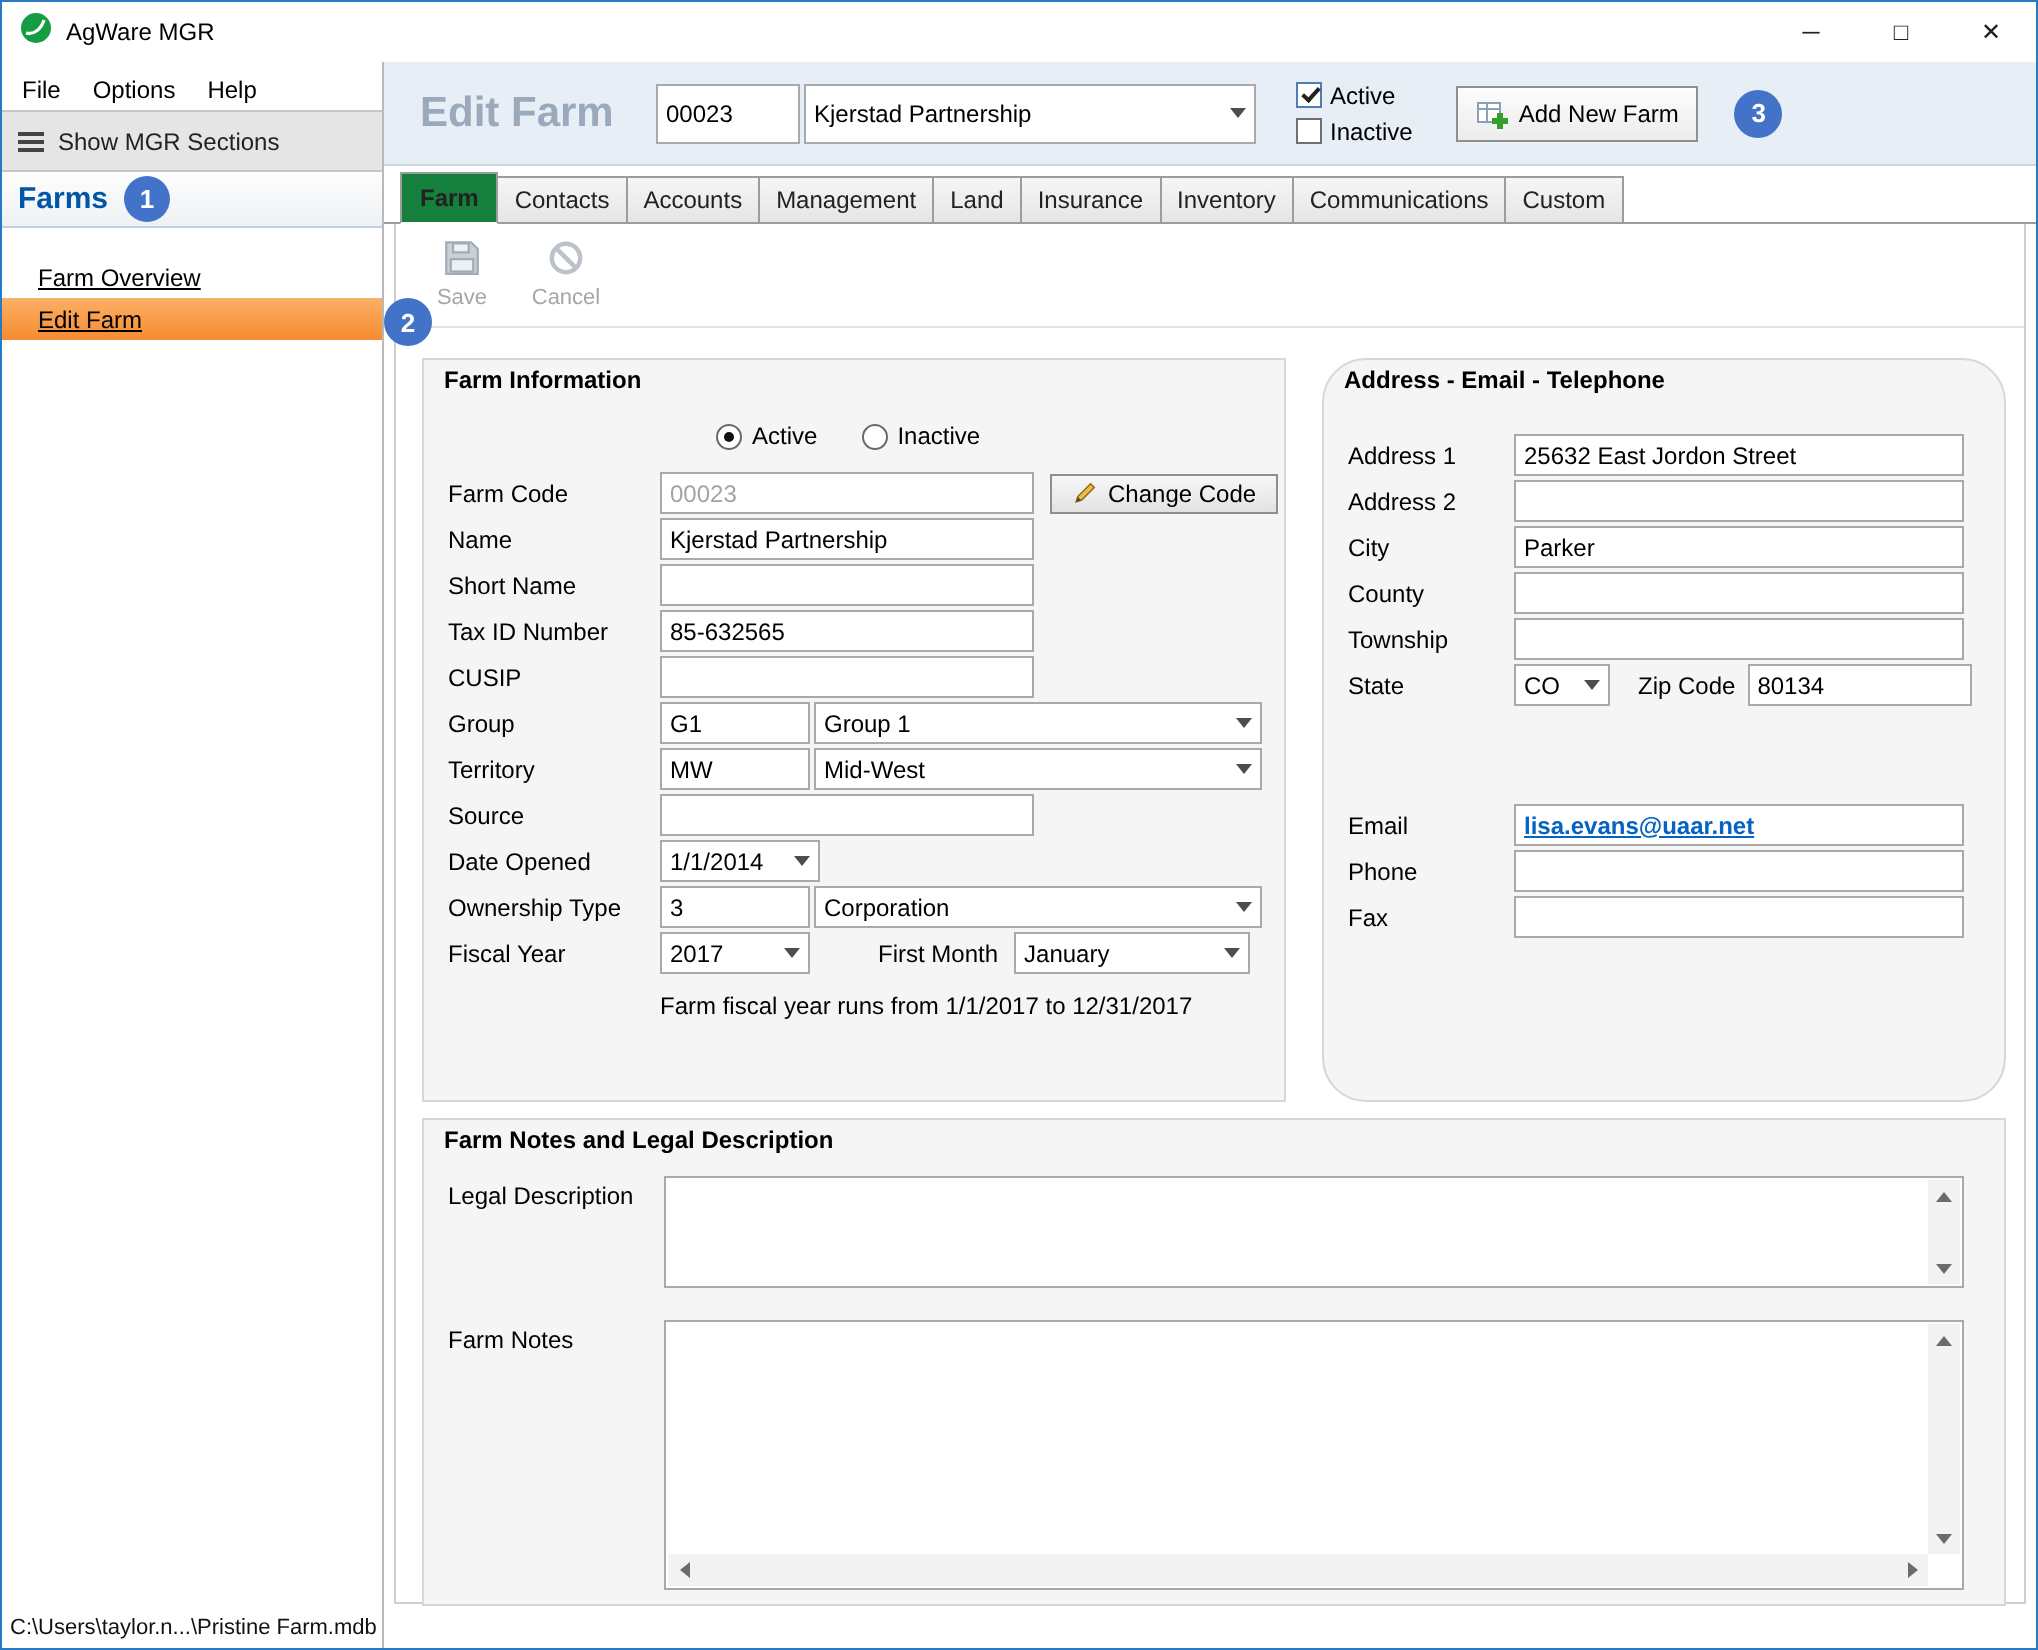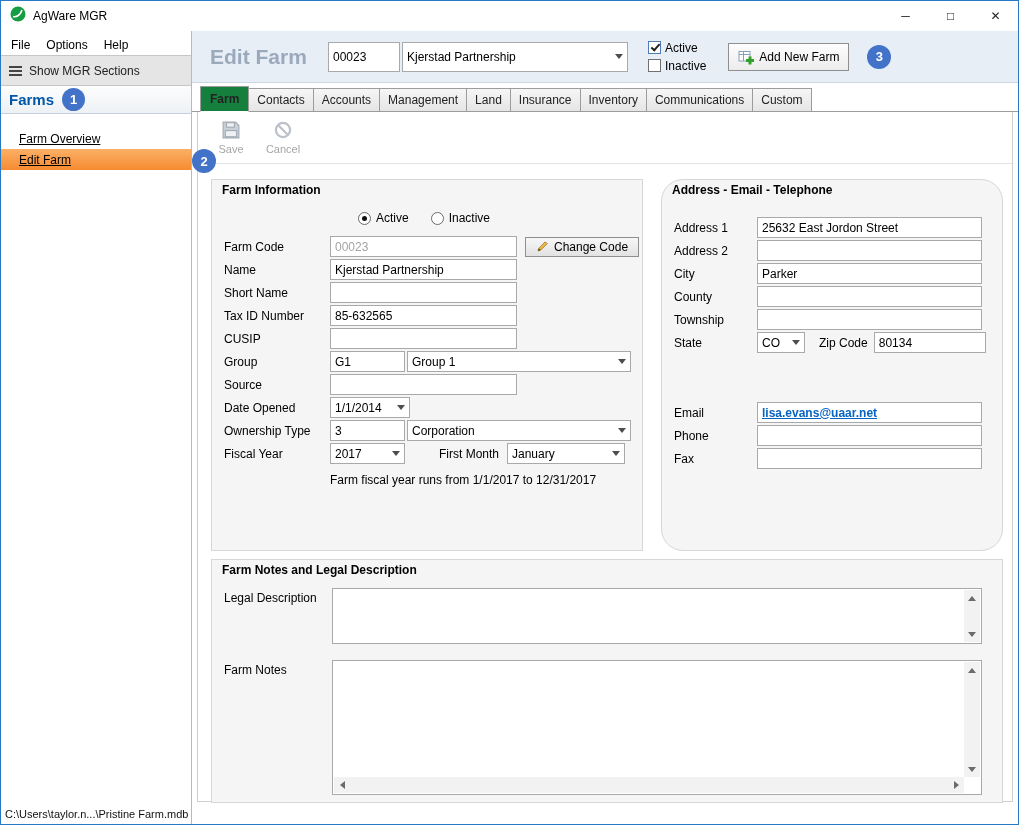--- a/index.html
+++ b/index.html
@@ -261,20 +261,28 @@
 
           <div class="frow">
             <span class="flabel">Group</span>
             <input class="tinput w75" value="G1" style="">
             <div class="combo w224">
               <span class="combo-text">Group 1</span>
               <span class="combo-arrow"></span>
             </div>
           </div>
 
+          <div class="frow">
+            <span class="flabel">Territory</span>
+            <input class="tinput w75" value="MW" style="">
+            <div class="combo w224">
+              <span class="combo-text">Mid-West</span>
+              <span class="combo-arrow"></span>
+            </div>
+          </div>
 
           <div class="frow">
             <span class="flabel">Source</span>
             <input class="tinput w187" value="" style="">
           </div>
 
           <div class="frow">
             <span class="flabel">Date Opened</span>
             <div class="combo w80">
               <span class="combo-text">1/1/2014</span>

